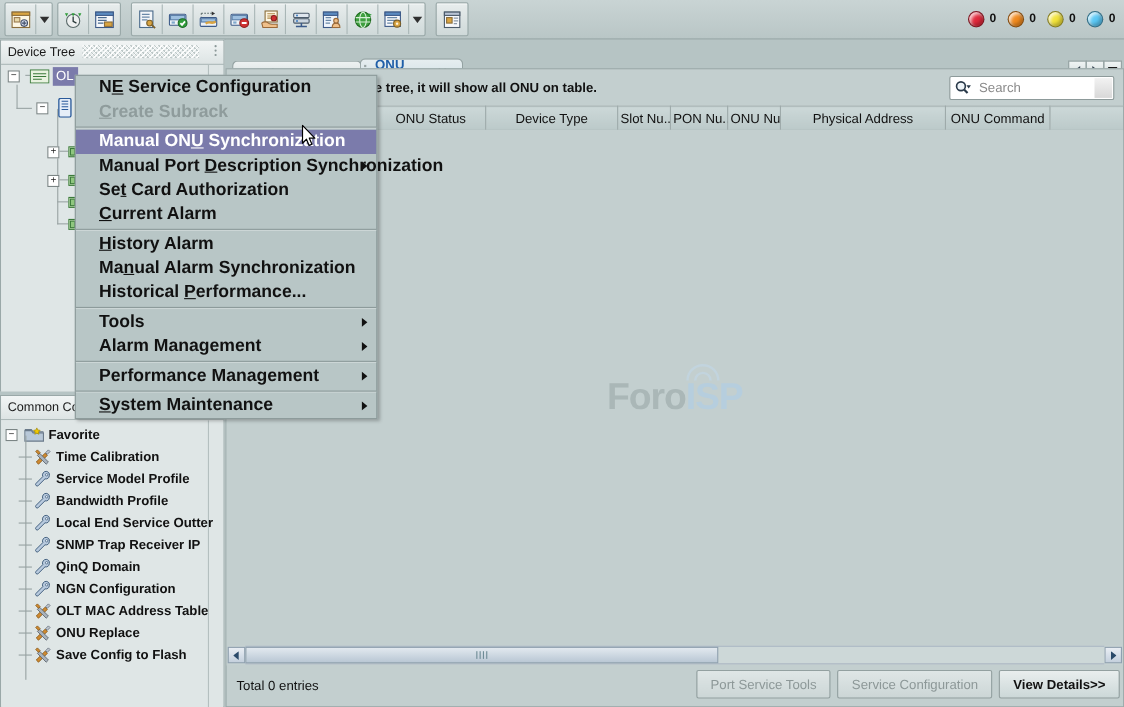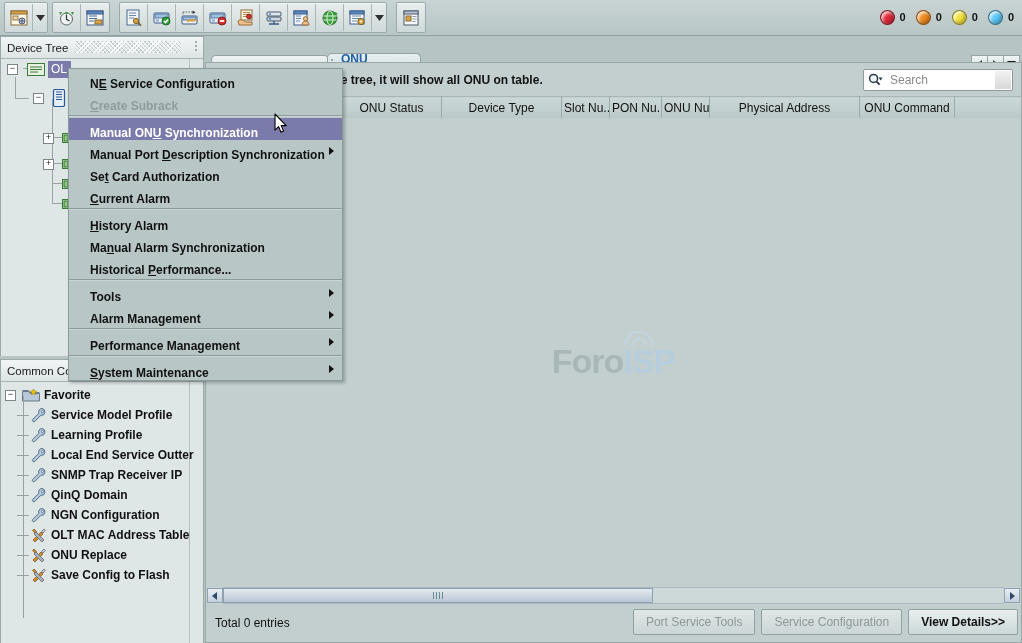--- a/index.html
+++ b/index.html
@@ -231,23 +231,23 @@
 
   
   .ctxmenu{
     position:absolute;left:68px;top:68px;width:273px;
     background:#b8c6c6;
     border:1px solid #8d9b9b;
     box-shadow:2px 2px 3px rgba(0,0,0,.25);
     z-index:50;
   }
   .mi{
-    height:21px;display:flex;align-items:flex-end;
+    height:21px;display:flex;align-items:center;
     padding-left:21px;padding-right:10px;
-    font-size:12px;font-weight:bold;color:#111;
+    font-size:16px;font-weight:bold;color:#111;
     position:relative;cursor:default;white-space:nowrap;
   }
   .mi.big{height:22px;}
   .mi.disabled{color:#8f9c9c;}
   .mi.sel{background:#7b7bab;color:#fff;}
   .mi .arrowr{
     position:absolute;right:8px;top:50%;transform:translateY(-50%);
     width:0;height:0;border-left:5px solid #111;
     border-top:4px solid transparent;border-bottom:4px solid transparent;
   }
@@ -534,35 +534,47 @@
                   <path d="M11.5 1l.9 1.9 2.1.3-1.5 1.5.36 2.1-1.86-1-1.86 1 .36-2.1-1.5-1.5 2.1-.3z" fill="#f0c800" stroke="#a08800" stroke-width=".6"></path>
                 </svg>
             </span>
             <span class="txt">Favorite</span>
           </div>
 
           <div class="ccrow">
             <span class="cctree-line"></span>
             <span style="display:inline-flex;margin-left:2px;">
               <svg width="16" height="16" viewBox="0 0 16 16">
+                  <path d="M2 13l8-8 2 2-8 8z" fill="#d08a30" stroke="#8a5a18" stroke-width=".8"></path>
+                  <path d="M13 2l1.5 1.5-2.5 2.5-1.5-1.5z" fill="#c0c8d0" stroke="#6a7280" stroke-width=".8"></path>
+                  <path d="M13 13l-8-8-2 2 8 8z" fill="#a8b2bc" stroke="#60686f" stroke-width=".8"></path>
+                  <path d="M3 2l-1.5 1.5 2.5 2.5 1.5-1.5z" fill="#d08a30" stroke="#8a5a18" stroke-width=".8"></path>
+                </svg>
+            </span>
+            <span class="txt">Time Calibration</span>
+          </div>
+          <div class="ccrow">
+            <span class="cctree-line"></span>
+            <span style="display:inline-flex;margin-left:2px;">
+              <svg width="16" height="16" viewBox="0 0 16 16">
                   <path d="M11 1.5a3.4 3.4 0 00-3.1 4.8L1.8 12.4a1.4 1.4 0 102 2l6.1-6.1A3.4 3.4 0 1011 1.5z" fill="#b8cade" stroke="#44607e" stroke-width=".9"></path>
                   <circle cx="11.4" cy="4.6" r="1.1" fill="#e8f0f8" stroke="#44607e" stroke-width=".7"></circle>
                 </svg>
             </span>
             <span class="txt">Service Model Profile</span>
           </div>
           <div class="ccrow">
             <span class="cctree-line"></span>
             <span style="display:inline-flex;margin-left:2px;">
               <svg width="16" height="16" viewBox="0 0 16 16">
                   <path d="M11 1.5a3.4 3.4 0 00-3.1 4.8L1.8 12.4a1.4 1.4 0 102 2l6.1-6.1A3.4 3.4 0 1011 1.5z" fill="#b8cade" stroke="#44607e" stroke-width=".9"></path>
                   <circle cx="11.4" cy="4.6" r="1.1" fill="#e8f0f8" stroke="#44607e" stroke-width=".7"></circle>
                 </svg>
             </span>
-            <span class="txt">Learning Profile</span>
+            <span class="txt">Bandwidth Profile</span>
           </div>
           <div class="ccrow">
             <span class="cctree-line"></span>
             <span style="display:inline-flex;margin-left:2px;">
               <svg width="16" height="16" viewBox="0 0 16 16">
                   <path d="M11 1.5a3.4 3.4 0 00-3.1 4.8L1.8 12.4a1.4 1.4 0 102 2l6.1-6.1A3.4 3.4 0 1011 1.5z" fill="#b8cade" stroke="#44607e" stroke-width=".9"></path>
                   <circle cx="11.4" cy="4.6" r="1.1" fill="#e8f0f8" stroke="#44607e" stroke-width=".7"></circle>
                 </svg>
             </span>
             <span class="txt">Local End Service Outter</span>

